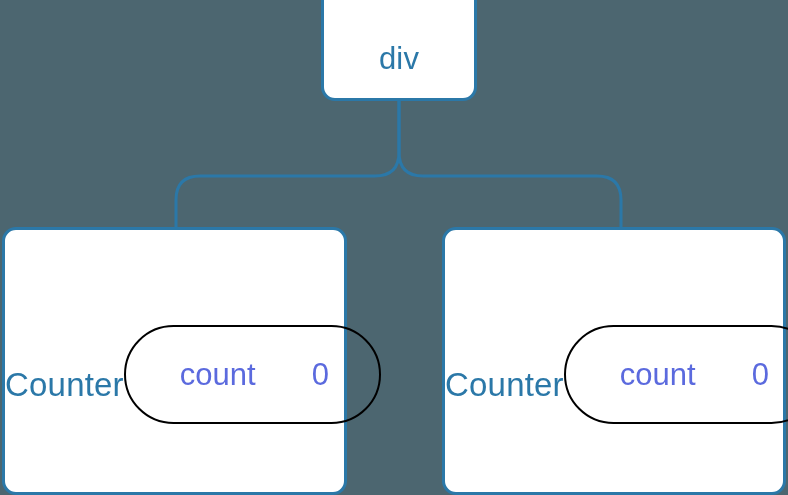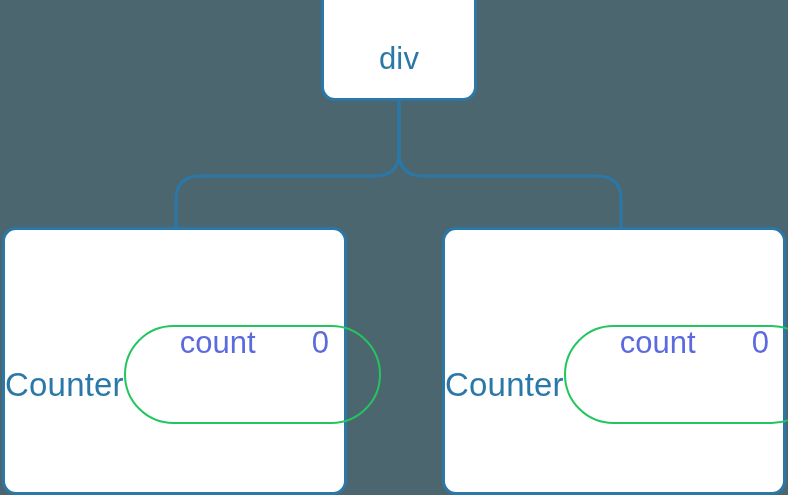--- a/index.html
+++ b/index.html
@@ -79,25 +79,25 @@
     font-size: 33px;
     color: #2b78a8;
     letter-spacing: 0.2px;
     line-height: 1;
   }
 
   
   .state-pill {
     margin-top: 27px;
     height: 99px;
-    border: 2px solid #22c55e;
+    border: 2px solid #000000;
     border-radius: 999px;
     box-sizing: border-box;
     display: flex;
-    align-items: flex-start;
+    align-items: center;
     background: transparent;
   }
   .pill-key {
     display: flex;
     align-items: center;
     justify-content: center;
     padding: 0 28px 0 54px;
     font-size: 31px;
     color: #5b6ade;
     line-height: 1;

